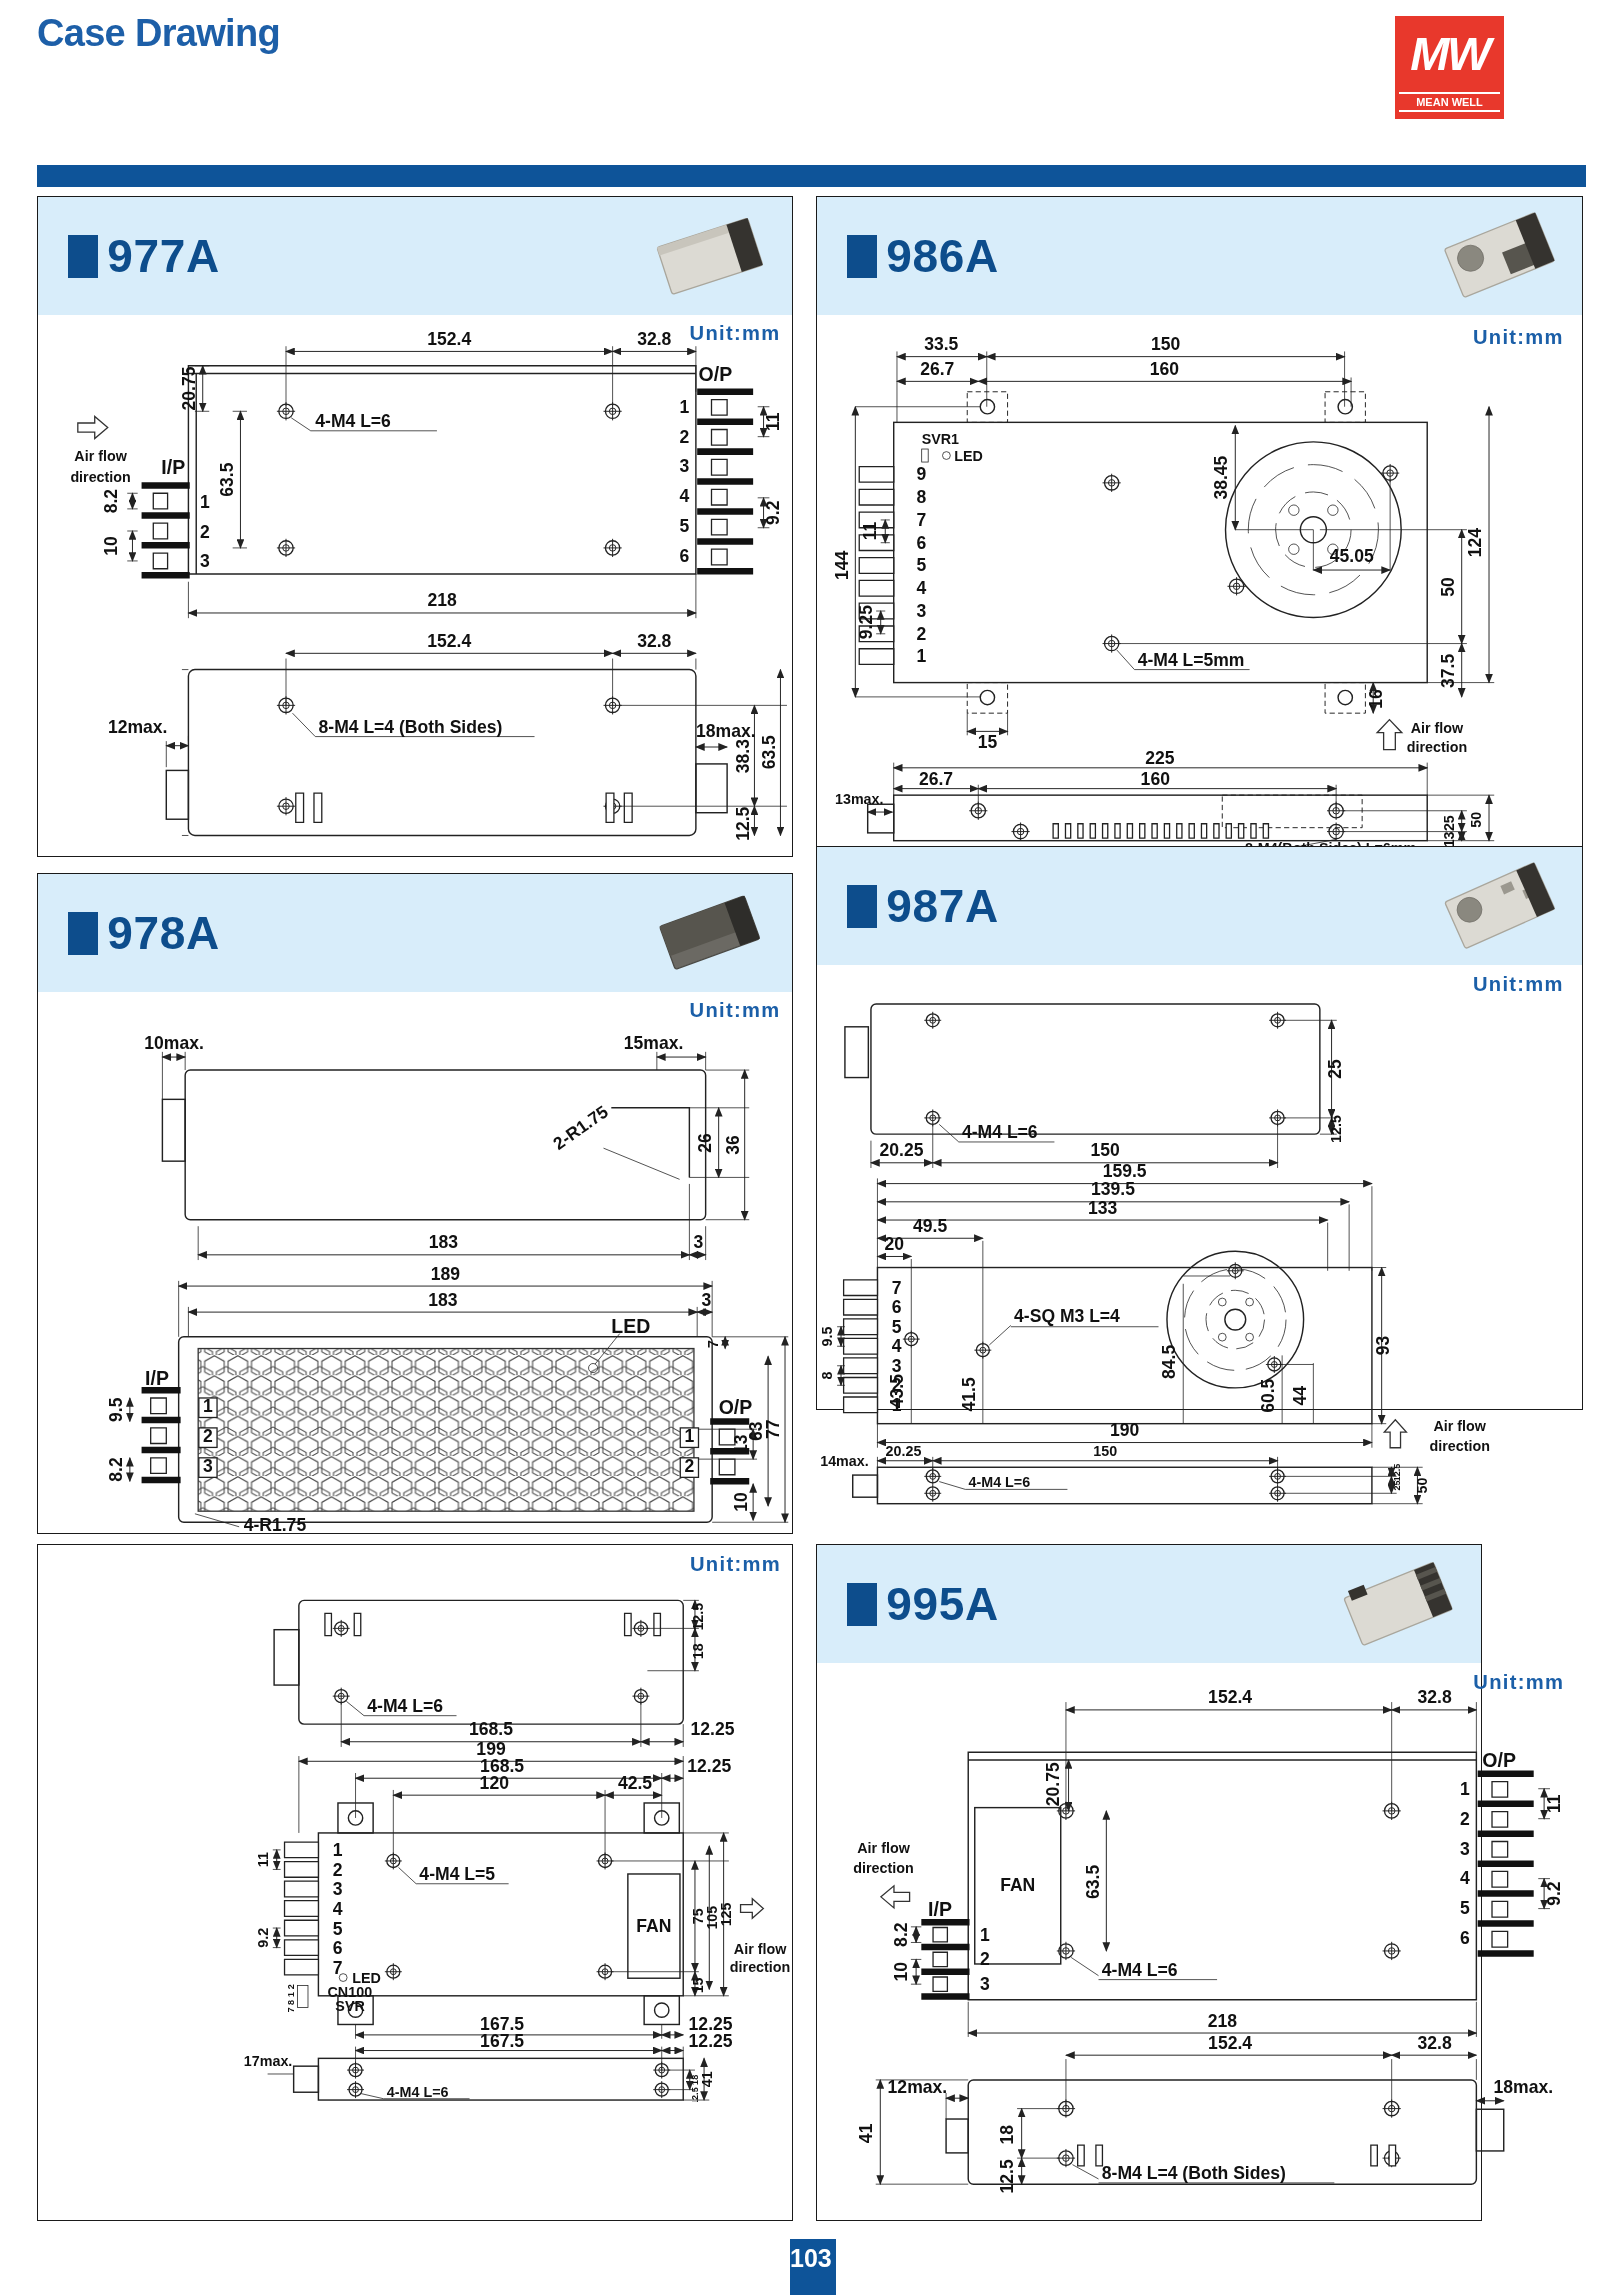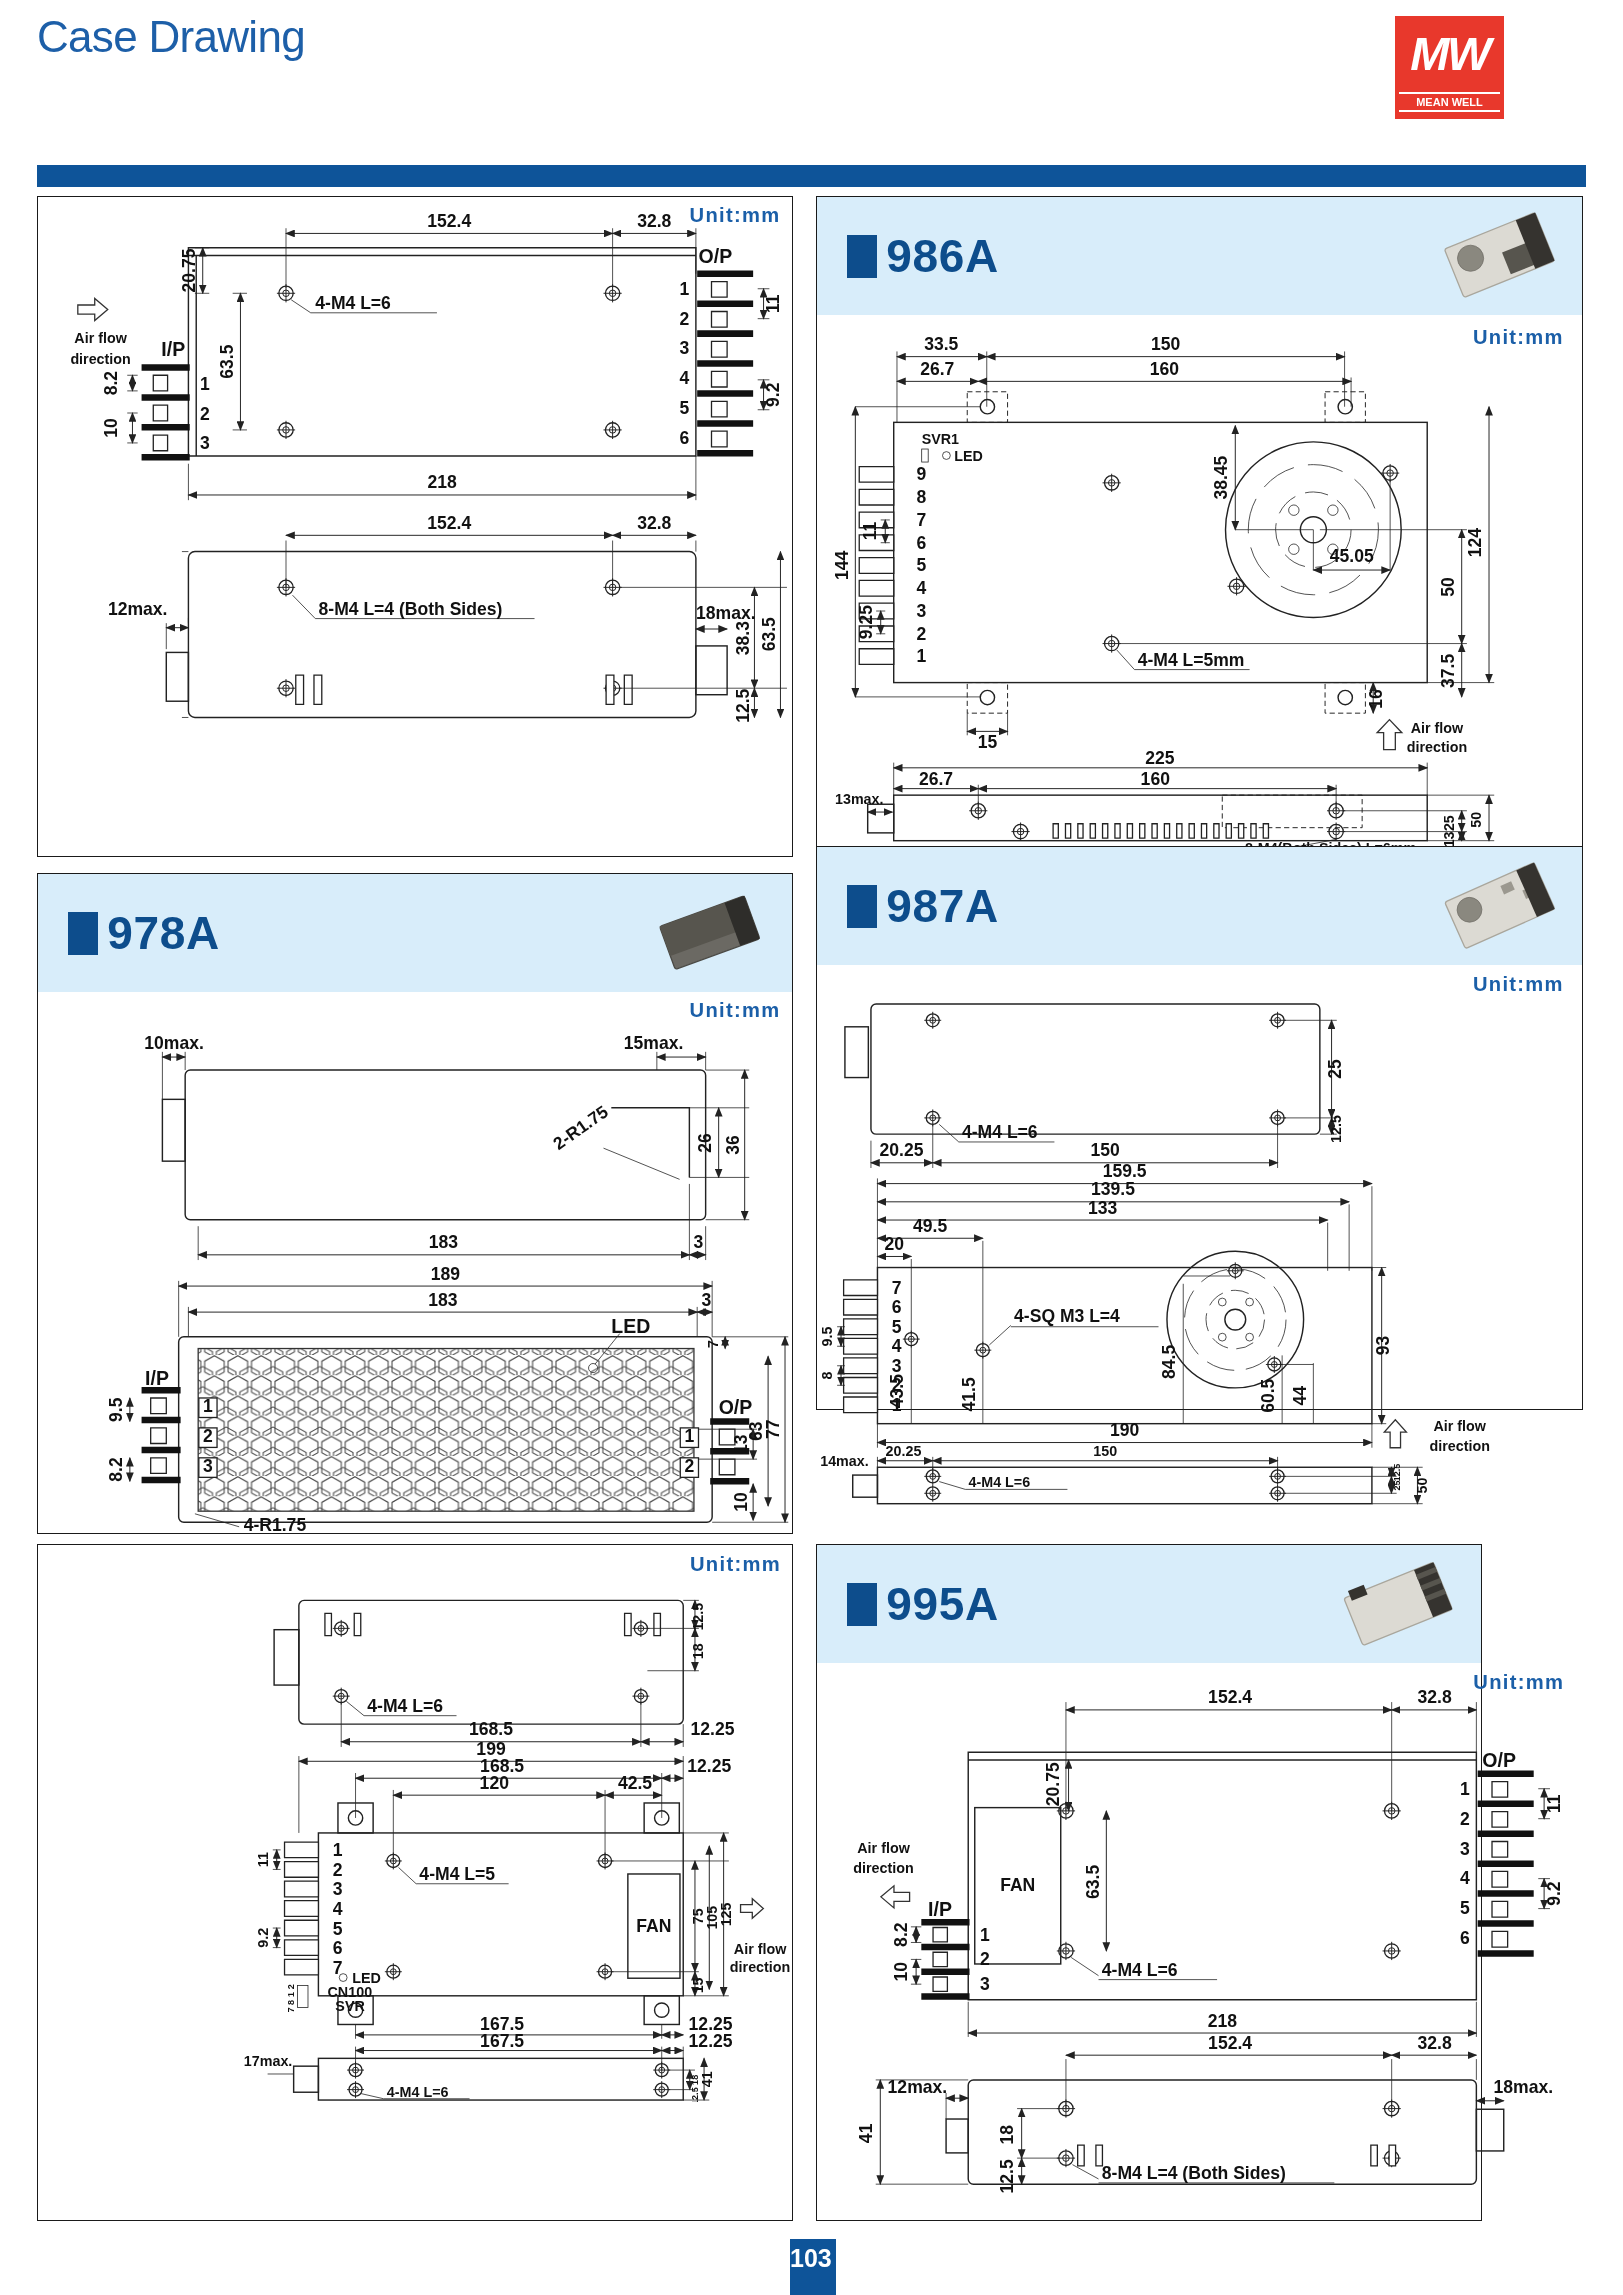--- a/index.html
+++ b/index.html
@@ -1,17 +1,17 @@
 <!DOCTYPE html>
 <html style="font-size:10.5px"><head>
 <meta charset="utf-8">
 <style>
   html,body{margin:0;padding:0;background:#fff;}
   .page{position:relative;width:1623px;height:2295px;background:#fff;font-family:"Liberation Sans",sans-serif;overflow:hidden;}
-  .title{position:absolute;left:37px;top:11.8px;font-size:44px;font-weight:normal;color:#1d5fa8;letter-spacing:-0.7px;}
+  .title{position:absolute;left:37px;top:11.8px;font-size:38px;font-weight:bold;color:#1d5fa8;letter-spacing:-0.7px;}
   .rule{position:absolute;left:37px;top:165px;width:1549px;height:21.6px;background:#0e5499;}
   .logo{position:absolute;left:1395px;top:15.7px;width:109px;height:103px;background:#e8382c;display:flex;flex-direction:column;justify-content:flex-start;}
   .logo .mw{flex:1;display:flex;align-items:center;justify-content:center;color:#fff;font-size:47px;font-weight:bold;font-style:italic;letter-spacing:-2.6px;}
   .logo .brand{border-top:2px solid #ffffff;border-bottom:2px solid #fff;margin:0 3.9px 6.5px;padding:2px 0;color:#fff;font-weight:bold;font-size:11px;text-align:center;letter-spacing:0px;white-space:nowrap;}
   .panel{position:absolute;background:#fff;border:1.3px solid #1a1a1a;box-sizing:border-box;}
   .strip{position:relative;height:118px;background:#d8edfa;display:flex;align-items:center;}
   .bullet{display:inline-block;width:30px;height:43px;background:#0d4d8c;margin-left:30px;margin-right:9.2px;}
   .model{font-size:46px;font-weight:bold;color:#0d4d8c;letter-spacing:0.7px;}
   .photo{position:absolute;right:14.4px;top:2.6px;}
   .draw{display:block;}
@@ -38,20 +38,31 @@
 <div class="page">
 
   <div class="title">Case Drawing</div>
   <div class="rule"></div>
   <div class="logo">
     <div class="mw">MW</div>
     <div class="brand">MEAN WELL</div>
   </div>
 
   <section class="panel" style="left:37px;top:196px;width:756px;height:661px;">
+    <div class="strip">
+      <span class="bullet"></span>
+      <span class="model">977A</span>
+      <svg class="photo" width="137" height="110" viewBox="0 0 210 168">
+        <g transform="rotate(-18 105 84)">
+            <rect x="32" y="48" width="146" height="76" rx="4" fill="#dcdad3" stroke="#a9a69c" stroke-width="2"></rect>
+            <rect x="32" y="48" width="112" height="13" fill="#c8c5bc"></rect>
+            <rect x="144" y="48" width="34" height="76" fill="#35332f"></rect>
+          </g>
+      </svg>
+    </div>
     <svg class="draw" viewBox="0 0 1155 830" width="753" height="540">
       <defs>
         <marker id="m977" viewBox="0 0 10 8" refX="9" refY="4" markerWidth="10" markerHeight="8" orient="auto-start-reverse">
             <path d="M0 0L10 4L0 8z" fill="#222"></path>
           </marker>
         <g id="s977">
             <circle r="11" fill="none" stroke="#222" stroke-width="2"></circle>
             <circle r="5" fill="none" stroke="#222" stroke-width="1.5"></circle>
             <line x1="-14" y1="0" x2="14" y2="0" stroke="#222" stroke-width="1.5"></line>
             <line x1="0" y1="-14" x2="0" y2="14" stroke="#222" stroke-width="1.5"></line>

